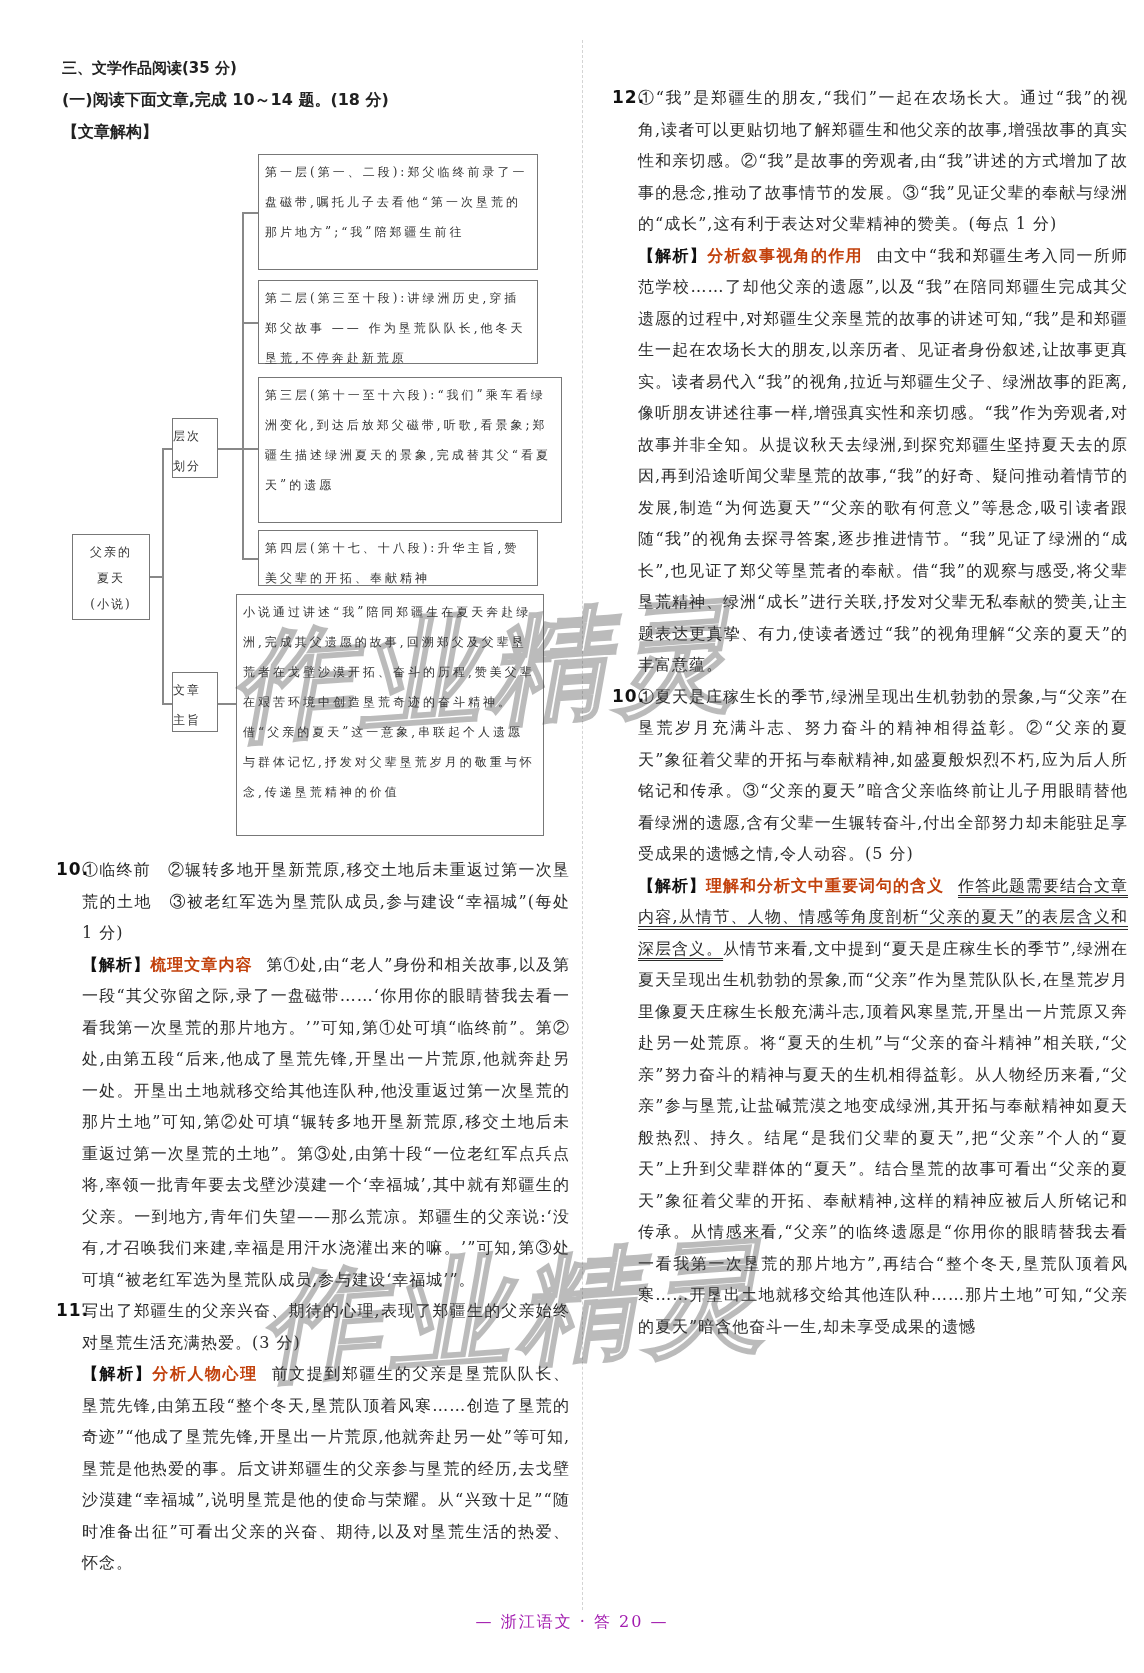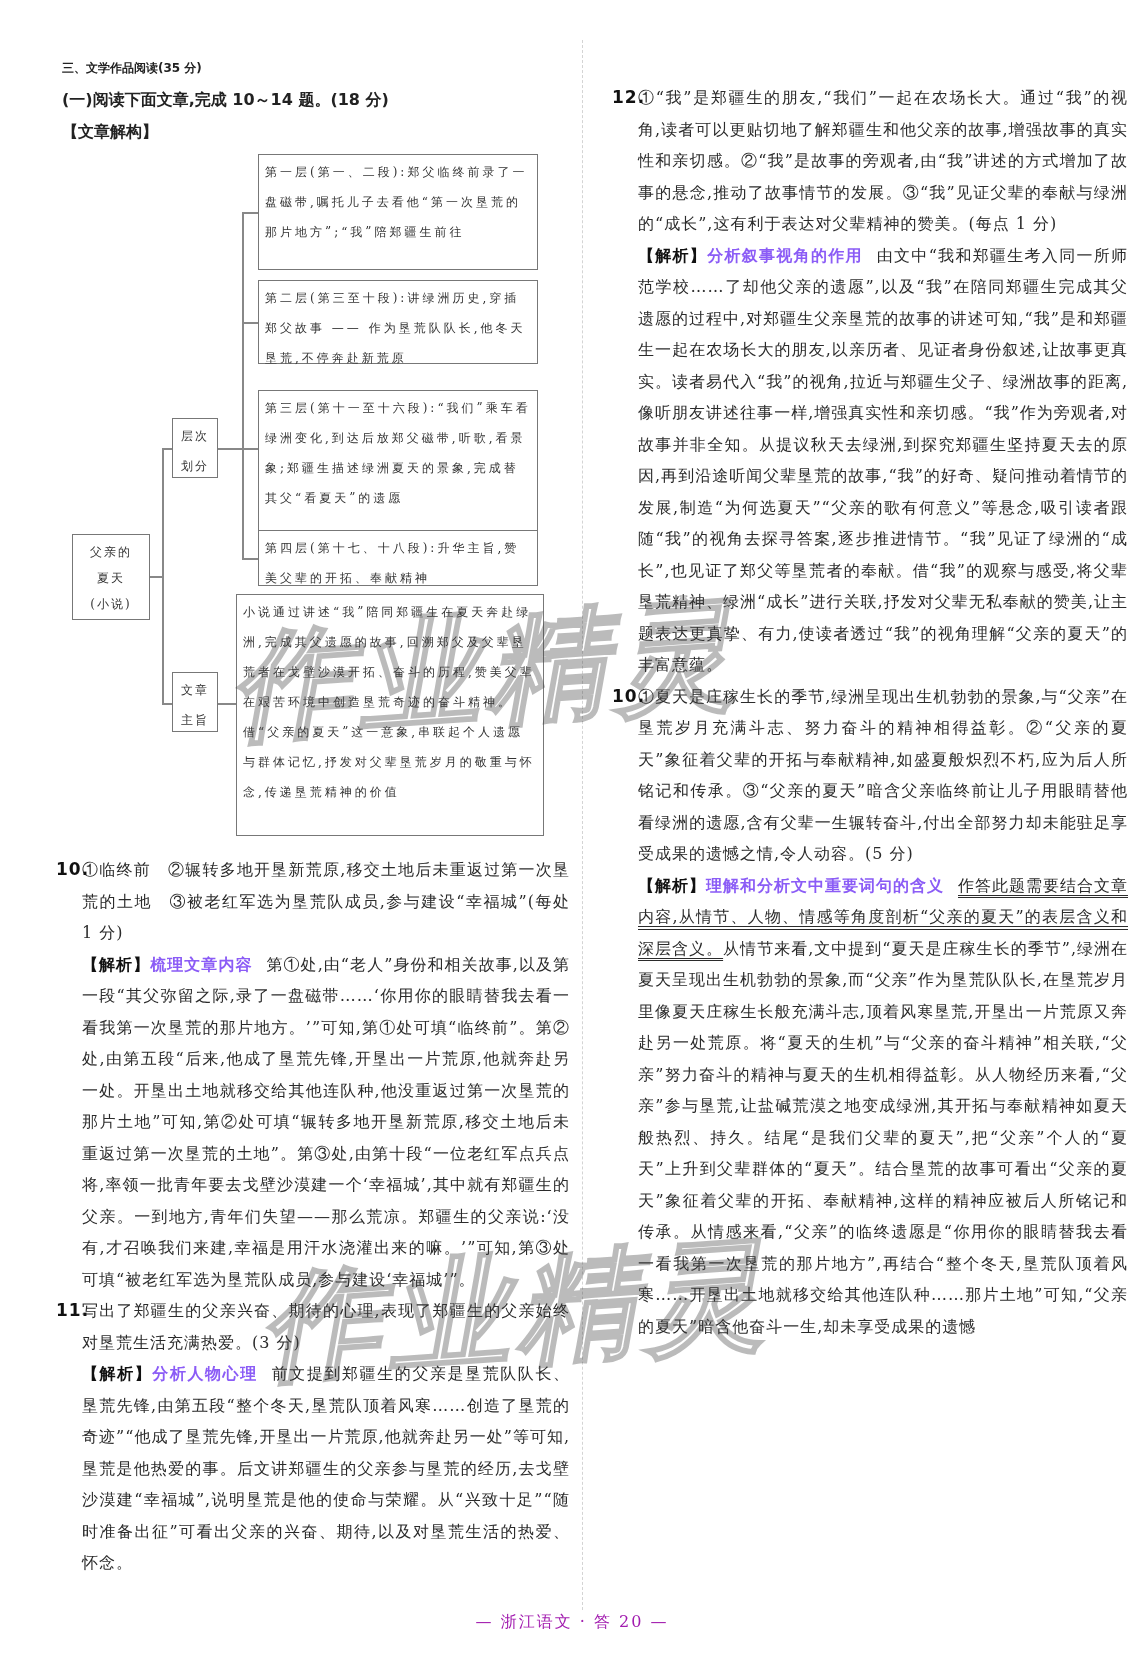--- a/index.html
+++ b/index.html
@@ -7,37 +7,37 @@
     width: 1144px; height: 1673px; position: relative; overflow: hidden;
     font-family: "DejaVu Serif", "Liberation Serif", serif;
     color: #2a2a2a;
   }
   .col-left { position: absolute; left: 62px; top: 52px; width: 508px; }
   .col-right { position: absolute; left: 618px; top: 52px; width: 510px; }
   .col-divider {
     position: absolute; left: 582px; top: 40px; height: 1570px; width: 0;
     border-left: 1px dashed #d4d4d4;
   }
-  .section-title { font-family: "DejaVu Sans", "Liberation Sans", sans-serif; font-size: 12px; font-weight: bold; height: 32px; line-height: 32px; color:#222; }
+  .section-title { font-family: "DejaVu Sans", "Liberation Sans", sans-serif; font-size: 15px; font-weight: bold; height: 32px; line-height: 32px; color:#222; }
   .sub-title { font-family: "DejaVu Sans", "Liberation Sans", sans-serif; font-size: 16px; font-weight: bold; height: 32px; line-height: 32px; color:#222; }
   .bracket-title { font-family: "DejaVu Sans", "Liberation Sans", sans-serif; font-size: 16px; font-weight: bold; height: 32px; line-height: 32px; color:#222; }
 
   
   .map { position: relative; height: 700px; }
   .box { position: absolute; border: 1.5px solid #777; background: #fff; font-size: 12px; line-height: 30px; padding: 2px 6px; letter-spacing: 3px; color:#333; box-sizing: border-box; }
   .line { position: absolute; background: #888; }
   .root { left: 10px; top: 386px; width: 78px; height: 86px; text-align: center; line-height: 26px; letter-spacing: 2px; padding: 4px 2px; }
-  .mid { width: 46px; text-align: center; line-height: 30px; letter-spacing: 2px; padding: 2px 0; }
+  .mid { width: 46px; text-align: left; line-height: 30px; letter-spacing: 2px; padding: 2px 0; }
 
   
   .para { font-size: 16px; line-height: 31.5px; letter-spacing: 1px; text-align: justify; color:#2b2b2b; }
   .q { position: relative; padding-left: 20px; }
   .qnum { position: absolute; left: -6px; top: 0; font-family: "DejaVu Sans", "Liberation Sans", sans-serif; font-weight: bold; font-size: 17px; color:#111; }
   .jx-label { font-family: "DejaVu Sans", "Liberation Sans", sans-serif; font-weight: bold; color:#111; }
-  .jx-topic { font-family: "DejaVu Sans", "Liberation Sans", sans-serif; font-weight: bold; color:#8b5cf6; margin-right: 14px; }
+  .jx-topic { font-family: "DejaVu Sans", "Liberation Sans", sans-serif; font-weight: bold; color:#c2410c; margin-right: 14px; }
   .u { text-decoration: underline; text-decoration-style: double; text-underline-offset: 4px; }
 
   .footer { position: absolute; left: 0; width: 1144px; top: 1612px; text-align: center; font-size: 16px; letter-spacing: 2px; color:#a21caf; }
 
   .watermark {
     position: absolute; font-family: "DejaVu Sans", "Liberation Sans", sans-serif; font-size: 120px; font-weight: bold; font-style: italic;
     color: transparent; -webkit-text-stroke: 2px rgba(60,60,60,0.35); letter-spacing: 8px; pointer-events: none;
     transform: rotate(-4deg);
   }
 </style>
@@ -48,21 +48,21 @@
 
 <div class="col-left">
   <div class="section-title">三、文学作品阅读(35 分)</div>
   <div class="sub-title">(一)阅读下面文章,完成 10～14 题。(18 分)</div>
   <div class="bracket-title">【文章解构】</div>
 
   <div class="map">
 
     <div class="box" style="left:196px; top:6px; width:280px; height:116px;"><span>第一层(第一、二段):郑父临终前录了一盘磁带,嘱托儿子去看他“第一次垦荒的那片地方”;“我”陪郑疆生前往</span></div>
     <div class="box" style="left:196px; top:132px; width:280px; height:84px;"><span>第二层(第三至十段):讲绿洲历史,穿插郑父故事 —— 作为垦荒队队长,他冬天垦荒,不停奔赴新荒原</span></div>
-    <div class="box" style="left:196px; top:242px; width:280px; height:146px;"><span>第三层(第十一至十六段):“我们”乘车看绿洲变化,到达后放郑父磁带,听歌,看景象;郑疆生描述绿洲夏天的景象,完成替其父“看夏天”的遗愿</span></div>
+    <div class="box" style="left:196px; top:229px; width:304px; height:146px;"><span>第三层(第十一至十六段):“我们”乘车看绿洲变化,到达后放郑父磁带,听歌,看景象;郑疆生描述绿洲夏天的景象,完成替其父“看夏天”的遗愿</span></div>
     <div class="box" style="left:196px; top:382px; width:280px; height:56px;"><span>第四层(第十七、十八段):升华主旨,赞美父辈的开拓、奉献精神</span></div>
     <div class="box" style="left:174px; top:446px; width:308px; height:242px;"><span>小说通过讲述“我”陪同郑疆生在夏天奔赴绿洲,完成其父遗愿的故事,回溯郑父及父辈垦荒者在戈壁沙漠开拓、奋斗的历程,赞美父辈在艰苦环境中创造垦荒奇迹的奋斗精神。借“父亲的夏天”这一意象,串联起个人遗愿与群体记忆,抒发对父辈垦荒岁月的敬重与怀念,传递垦荒精神的价值</span></div>
 
     <div class="box mid" style="left:110px; top:270px; height:60px;">
       <div>层次</div>
       <div>划分</div>
     </div>
     <div class="box mid" style="left:110px; top:524px; height:60px;">
       <div>文章</div>
       <div>主旨</div>

